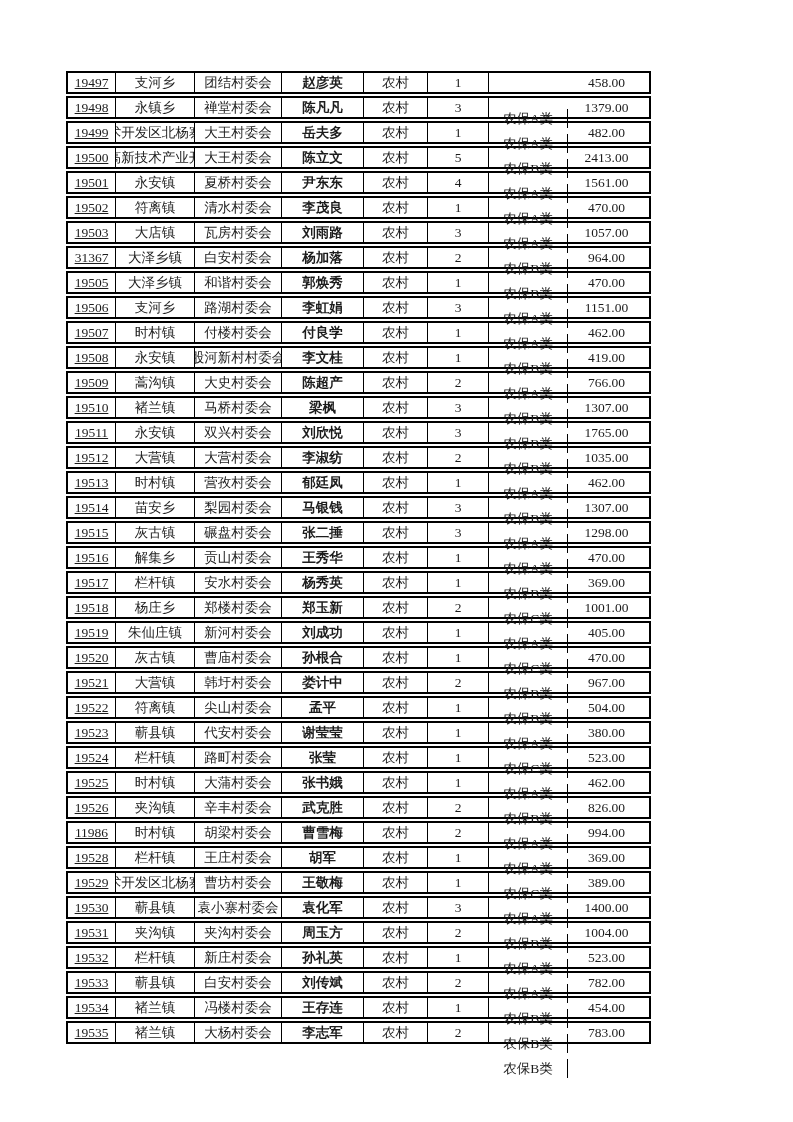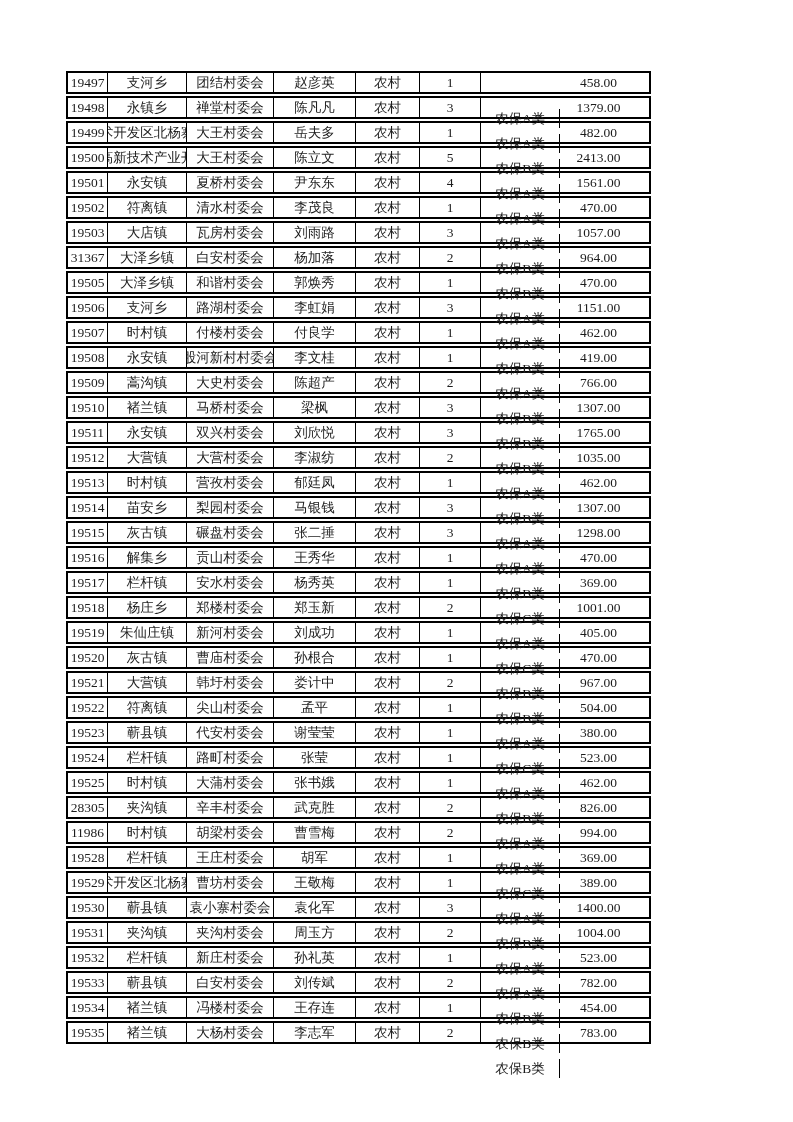--- a/index.html
+++ b/index.html
@@ -37,24 +37,24 @@
     height: 100%;
     box-sizing: border-box;
     overflow: hidden;
     white-space: nowrap;
     font-size: 13.5px;
     color: #1c1c1c;
     border-right: 1px solid #000000;
     letter-spacing: 0;
   }
   .cell:last-child { border-right: none; }
-  .c0 { width: 40px; }
+  .c0 { width: 48px; text-decoration: underline; }
   .c1 { width: 79px; }
   .c2 { width: 87px; text-align: center; }
-  .c3 { width: 82px; }
+  .c3 { width: 82px; font-weight: bold; }
   .c4 { width: 64px; }
   .c5 { width: 61px; }
   .c6 { width: 79px; margin-top: 36px; }
   .c7 { width: 77px; }
 </style>
 </head>
 <body>
 
 <div class="page">
   <div class="records-table" id="table-body">
@@ -371,21 +371,21 @@
     <div class="cell c1">时村镇</div>
     <div class="cell c2">大蒲村委会</div>
     <div class="cell c3">张书娥</div>
     <div class="cell c4">农村</div>
     <div class="cell c5">1</div>
     <div class="cell c6">农保B类</div>
     <div class="cell c7">462.00</div>
   </div>
 
   <div class="row">
-    <div class="cell c0">28305</div>
+    <div class="cell c0">19526</div>
     <div class="cell c1">夹沟镇</div>
     <div class="cell c2">辛丰村委会</div>
     <div class="cell c3">武克胜</div>
     <div class="cell c4">农村</div>
     <div class="cell c5">2</div>
     <div class="cell c6">农保A类</div>
     <div class="cell c7">826.00</div>
   </div>
 
   <div class="row">

